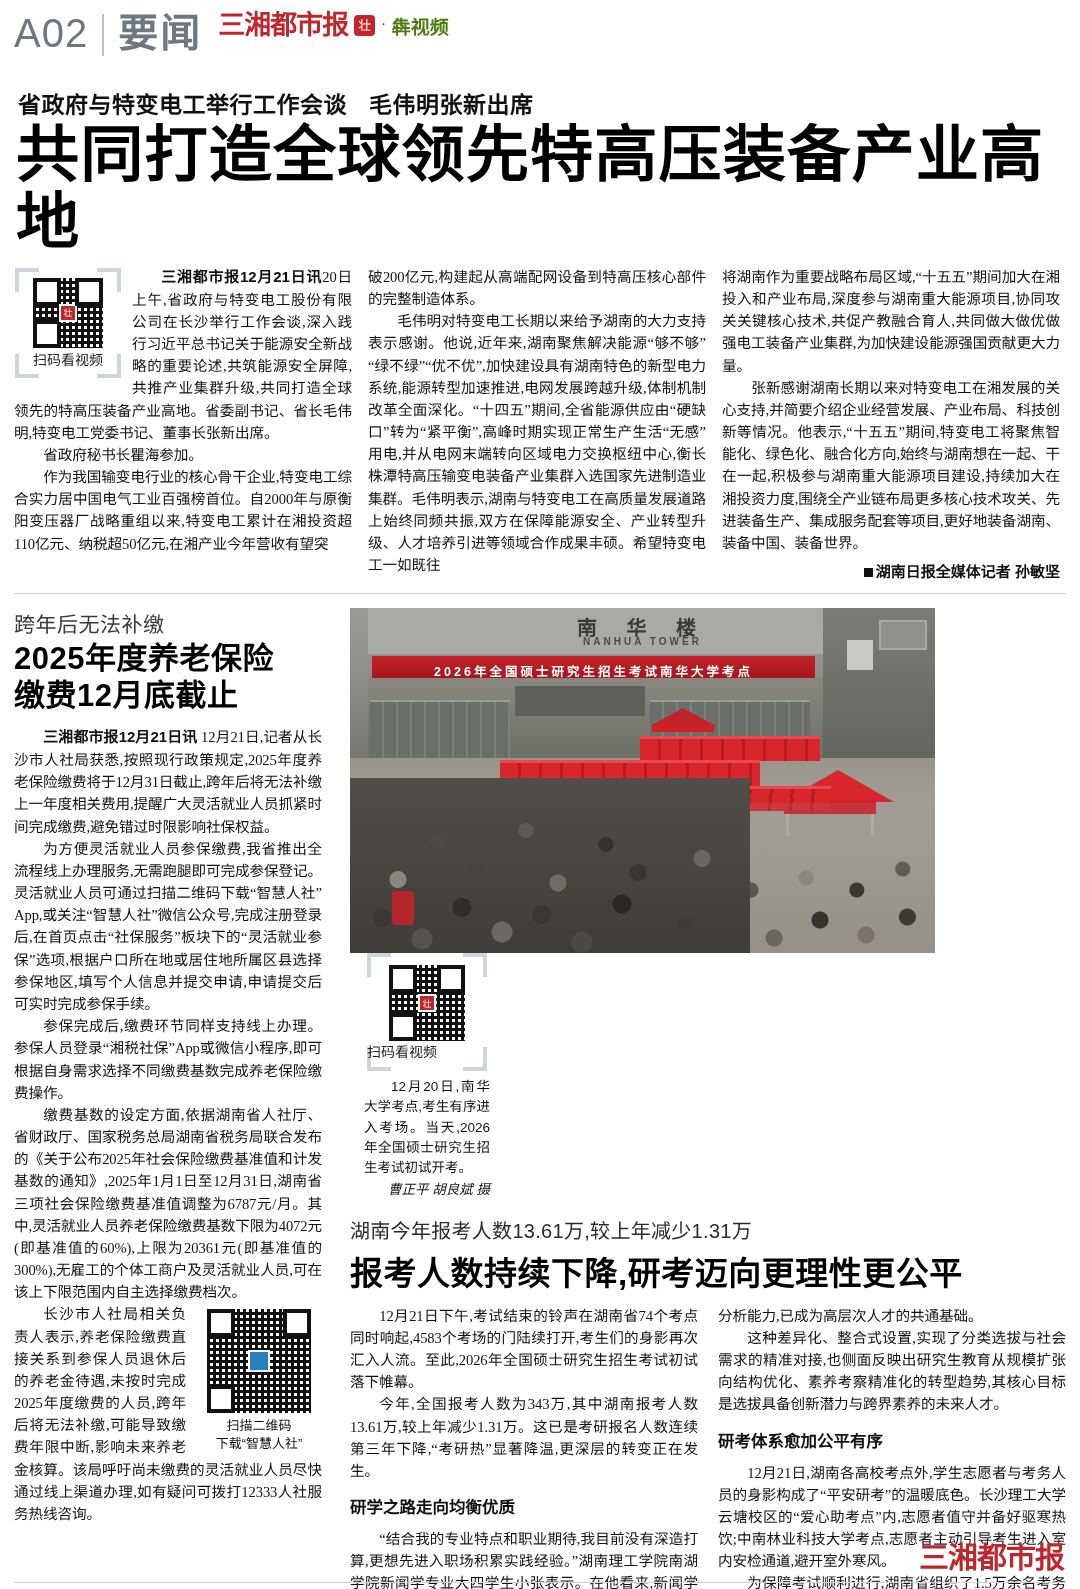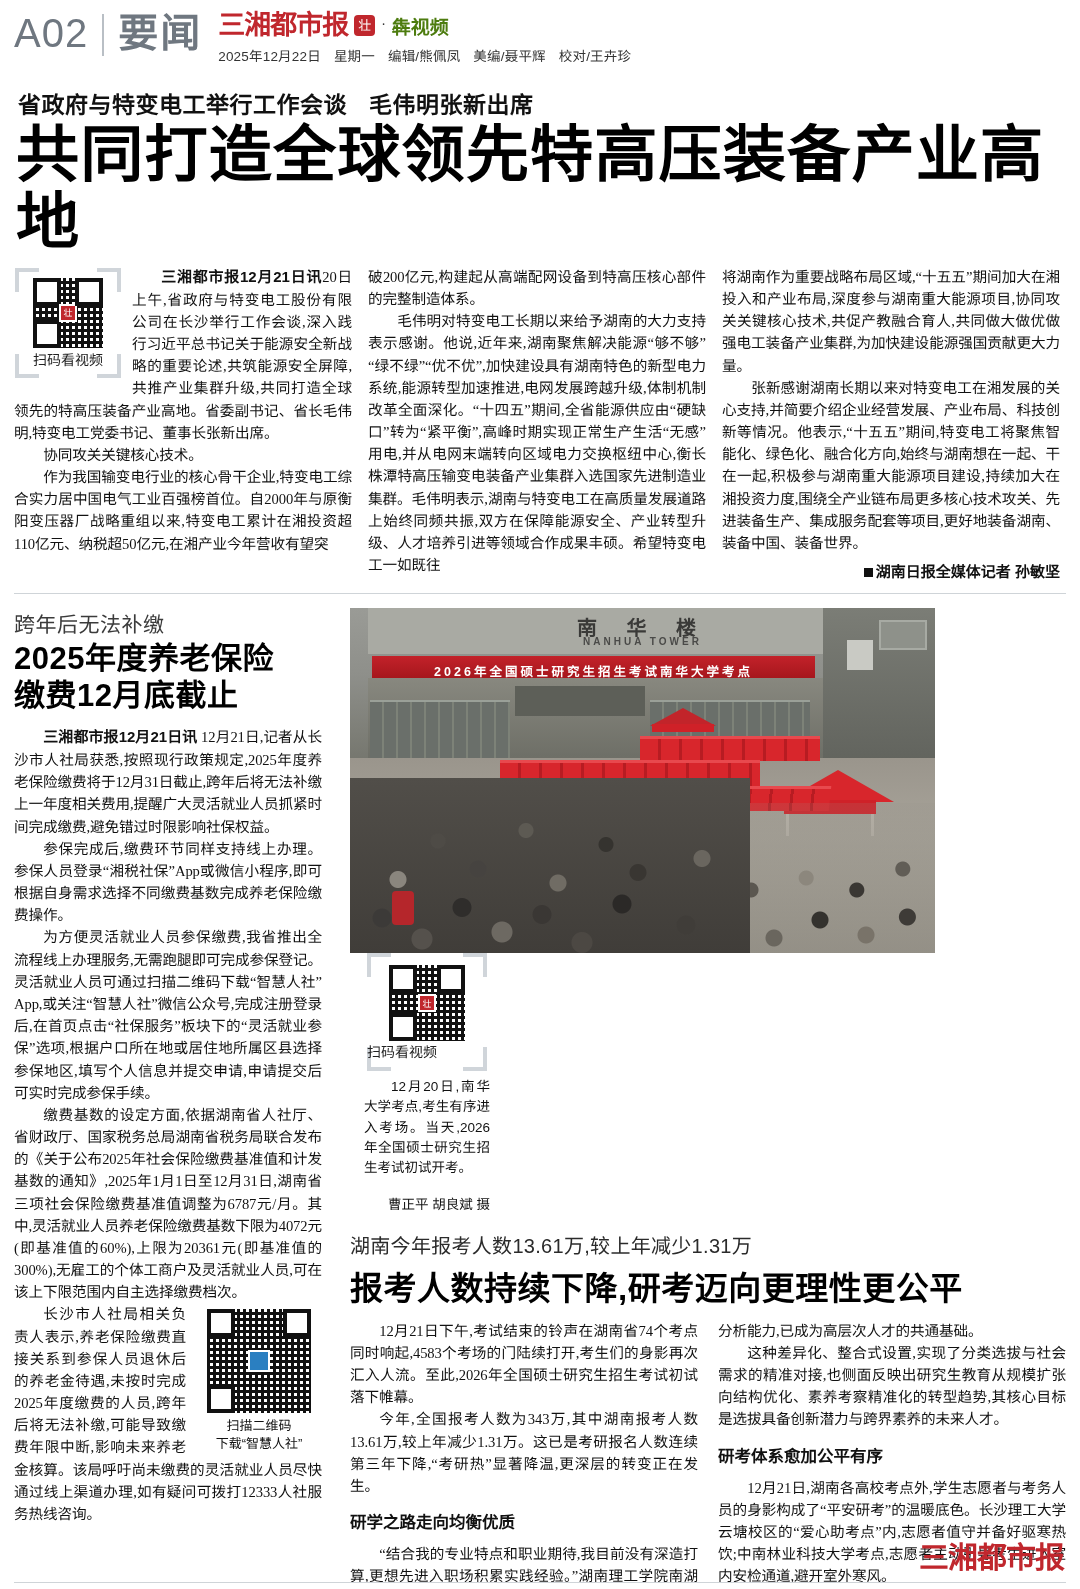--- a/index.html
+++ b/index.html
@@ -422,21 +422,21 @@
       linear-gradient(rgba(150,146,138,0.15), rgba(120,116,108,0.55));
   }
   .red-jacket { position:absolute; left:42px; bottom:28px; width:22px; height:34px; background:#b5262b; border-radius:4px; }
 
   .caption {
     font-family:"Liberation Sans", sans-serif;
     font-size:13.5px;
     line-height:1.5;
     text-align: justify;
   }
-  .caption .credit { display:block; text-align:right; margin-top:17px; }
+  .caption .credit { display:block; text-align:right; margin-top:2px;font-style:italic; }
 
   
   .photo-side {
     float: left;
     width: 126px;
     margin-left: 14px;
   }
 
   .art3-kicker {
     font-family:"Liberation Sans", sans-serif;
@@ -485,27 +485,20 @@
     <div class="folio">A02</div>
     <div class="folio-div"></div>
     <div class="section-name">要闻</div>
     <div class="mast-right">
       <div class="mast-logo-row">
         <span class="mast-logo">三湘都市报</span>
         <span class="mast-badge">壮</span>
         <span class="mast-dot">·</span>
         <span class="mast-video">犇视频</span>
       </div>
-      <div class="mast-meta">
-        <span>2025年12月22日</span>
-        <span>星期一</span>
-        <span>编辑/熊佩凤</span>
-        <span>美编/聂平辉</span>
-        <span>校对/王卉珍</span>
-      </div>
     </div>
   </div>
 
   <div class="lead-kicker">
     <span>省政府与特变电工举行工作会谈</span><span class="gap"></span><span>毛伟明张新出席</span>
   </div>
   <div class="lead-title">共同打造全球领先特高压装备产业高地</div>
 
   <div class="top-cols">
 
@@ -517,21 +510,21 @@
           <span class="corner c-bl"></span>
           <span class="corner c-br"></span>
           <div class="qr-img qrcode">
             <span class="qr-eye3"></span>
             <span class="qr-center-logo">壮</span>
           </div>
           <div class="qr-cap">扫码看视频</div>
         </div>
       </div>
       <p class="indent"><span class="leadin">三湘都市报12月21日讯</span><span>20日上午,省政府与特变电工股份有限公司在长沙举行工作会谈,深入践行习近平总书记关于能源安全新战略的重要论述,共筑能源安全屏障,共推产业集群升级,共同打造全球领先的特高压装备产业高地。省委副书记、省长毛伟明,特变电工党委书记、董事长张新出席。</span></p>
-      <p class="indent">协同攻关关键核心技术。</p>
+      <p class="indent">省政府秘书长瞿海参加。</p>
       <p class="indent">作为我国输变电行业的核心骨干企业,特变电工综合实力居中国电气工业百强榜首位。自2000年与原衡阳变压器厂战略重组以来,特变电工累计在湘投资超110亿元、纳税超50亿元,在湘产业今年营收有望突</p>
     </div>
 
     <div class="tcol">
       <p>破200亿元,构建起从高端配网设备到特高压核心部件的完整制造体系。</p>
       <p class="indent">毛伟明对特变电工长期以来给予湖南的大力支持表示感谢。他说,近年来,湖南聚焦解决能源“够不够”“绿不绿”“优不优”,加快建设具有湖南特色的新型电力系统,能源转型加速推进,电网发展跨越升级,体制机制改革全面深化。“十四五”期间,全省能源供应由“硬缺口”转为“紧平衡”,高峰时期实现正常生产生活“无感”用电,并从电网末端转向区域电力交换枢纽中心,衡长株潭特高压输变电装备产业集群入选国家先进制造业集群。毛伟明表示,湖南与特变电工在高质量发展道路上始终同频共振,双方在保障能源安全、产业转型升级、人才培养引进等领域合作成果丰硕。希望特变电工一如既往</p>
     </div>
 
     <div class="tcol">
       <p>将湖南作为重要战略布局区域,“十五五”期间加大在湘投入和产业布局,深度参与湖南重大能源项目,协同攻关关键核心技术,共促产教融合育人,共同做大做优做强电工装备产业集群,为加快建设能源强国贡献更大力量。</p>
@@ -545,22 +538,22 @@
   <div class="lower">
 
     <div class="lower-left clearfix">
       <div class="sub-kicker">跨年后无法补缴</div>
       <div class="sub-title">
         <div>2025年度养老保险</div>
         <div>缴费12月底截止</div>
       </div>
       <div class="bodytext">
         <p class="indent"><span class="leadin">三湘都市报12月21日讯</span> <span>12月21日,记者从长沙市人社局获悉,按照现行政策规定,2025年度养老保险缴费将于12月31日截止,跨年后将无法补缴上一年度相关费用,提醒广大灵活就业人员抓紧时间完成缴费,避免错过时限影响社保权益。</span></p>
+        <p class="indent">为方便灵活就业人员参保缴费,我省推出全流程线上办理服务,无需跑腿即可完成参保登记。灵活就业人员可通过扫描二维码下载“智慧人社”App,或关注“智慧人社”微信公众号,完成注册登录后,在首页点击“社保服务”板块下的“灵活就业参保”选项,根据户口所在地或居住地所属区县选择参保地区,填写个人信息并提交申请,申请提交后可实时完成参保手续。</p>
         <p class="indent">参保完成后,缴费环节同样支持线上办理。参保人员登录“湘税社保”App或微信小程序,即可根据自身需求选择不同缴费基数完成养老保险缴费操作。</p>
-        <p class="indent">为方便灵活就业人员参保缴费,我省推出全流程线上办理服务,无需跑腿即可完成参保登记。灵活就业人员可通过扫描二维码下载“智慧人社”App,或关注“智慧人社”微信公众号,完成注册登录后,在首页点击“社保服务”板块下的“灵活就业参保”选项,根据户口所在地或居住地所属区县选择参保地区,填写个人信息并提交申请,申请提交后可实时完成参保手续。</p>
         <p class="indent">缴费基数的设定方面,依据湖南省人社厅、省财政厅、国家税务总局湖南省税务局联合发布的《关于公布2025年社会保险缴费基准值和计发基数的通知》,2025年1月1日至12月31日,湖南省三项社会保险缴费基准值调整为6787元/月。其中,灵活就业人员养老保险缴费基数下限为4072元(即基准值的60%),上限为20361元(即基准值的300%),无雇工的个体工商户及灵活就业人员,可在该上下限范围内自主选择缴费档次。</p>
         <div class="qr2-wrap">
           <div class="qr2 qrcode">
             <span class="qr-eye3"></span>
             <span class="qr-center-logo" style="background:#2a7fc1;width:18px;height:18px;"></span>
           </div>
           <div class="qr2-cap">
             <div>扫描二维码</div>
             <div>下载“智慧人社”</div>
           </div>

